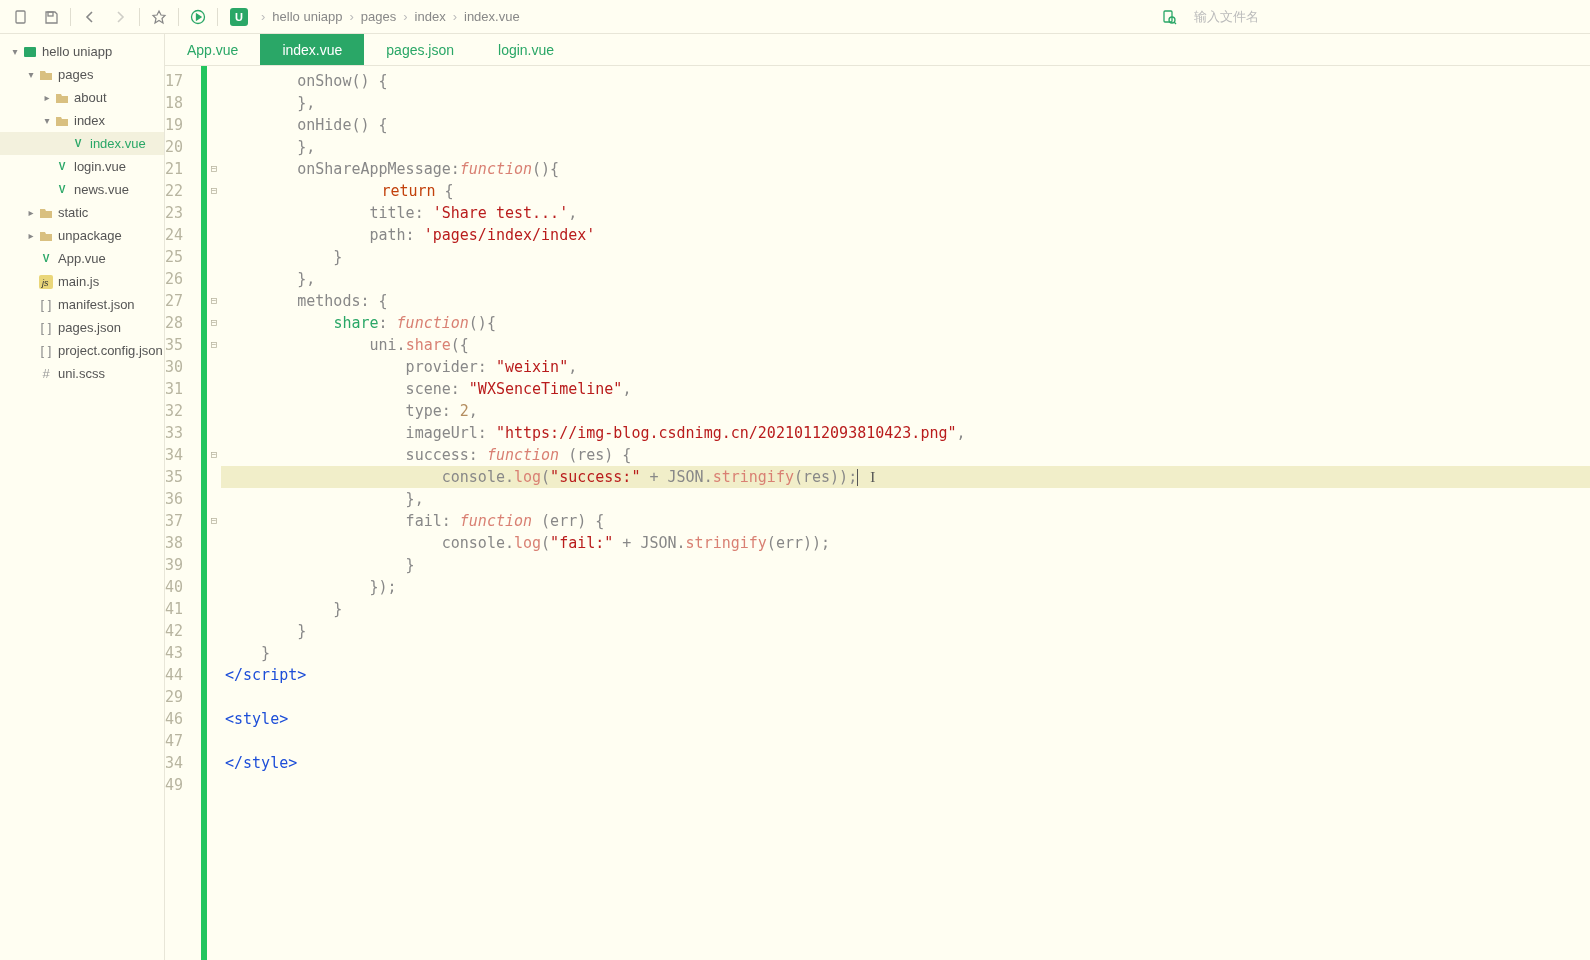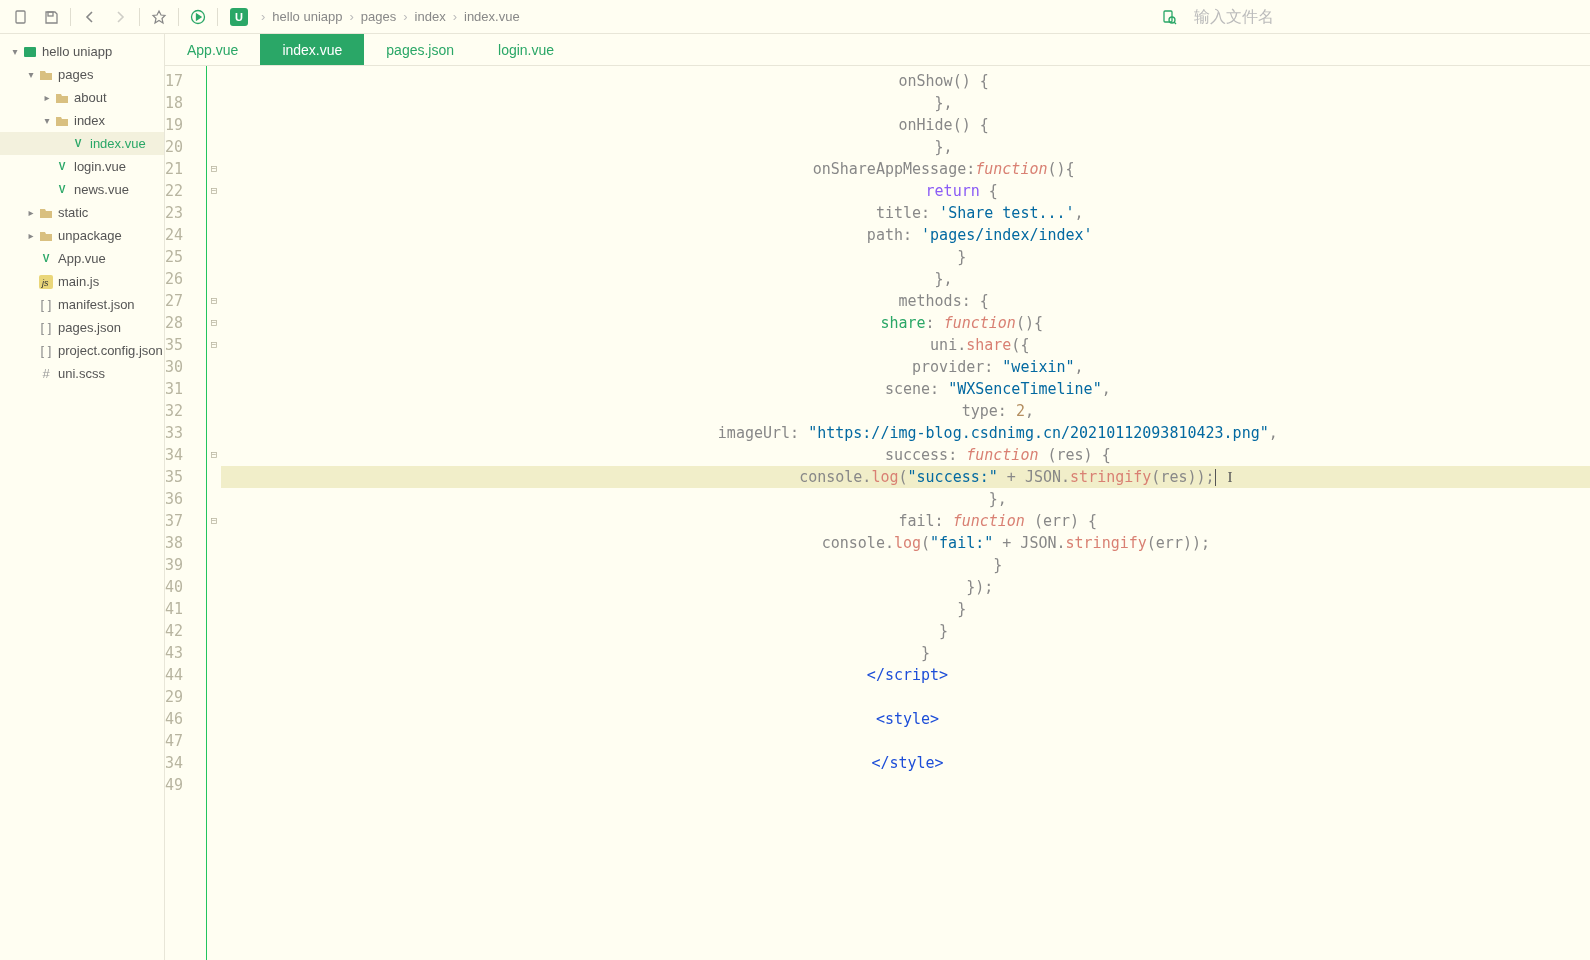--- a/index.html
+++ b/index.html
@@ -37,21 +37,21 @@
 .tb-sep { width: 1px; height: 18px; background: #e0ded0; margin: 0 4px; }
 .tb-play { color: #2aa767; }
 .bc-root { width:18px; height:18px; background:#2aa767; color:#fff; border-radius:3px; display:inline-flex; align-items:center; justify-content:center; font-size:11px; font-weight:bold; margin:0 6px 0 8px;}
 .breadcrumb { display: flex; align-items: center; color: #888; font-size: 13px; flex: 1; }
 .bc-item { color: #888; }
 .bc-sep { color: #bbb; margin: 0 7px; }
 .search-area { display:flex; align-items:center; width: 430px; }
 .search-ic { color:#2aa767; }
 .search-input {
   border: none; background: transparent; margin-left: 10px;
-  font-size: 16px; color: #888; outline: none; width: 320px;
+  font-size: 13px; color: #888; outline: none; width: 320px;
 }
 .search-input::placeholder { color: #bbb; }
 
 
 .main {
   display: flex;
   flex: 1;
   min-height: 0;
 }
 
@@ -123,57 +123,57 @@
   line-height: 22px;
   background: #fffef2;
 }
 .gutter {
   width: 42px;
   text-align: left;
   padding-right: 24px;
   color: #b8b5a0;
   user-select: none;
   background: #fffef2;
-  border-right: 1px solid #22c55e;
+  border-right: 6px solid #22c55e;
   padding-top: 4px;
 }
 .fold-col {
   width: 14px;
   color: #b8b5a0;
   padding-top: 4px;
   font-size: 11px;
 }
 .fold-col div { height:22px; display:flex; align-items:center; justify-content:center;}
 .code {
   flex: 1;
   padding-top: 4px;
   white-space: pre;
 }
-.code .row { height: 22px; padding-left: 4px; position:relative;text-align:center;}
+.code .row { height: 22px; padding-left: 4px; position:relative;}
 .code .row.hl { background: #f1eec9; }
 .cursor-bar {
   display:inline-block;
   width:1px;
   height:17px;
   background:#555;
   vertical-align: middle;
   animation: blink 1s step-start infinite;
 }
 .text-cursor-ic {
   display:inline-block;
   font-family: serif;
   color:#555;
   margin-left: 12px;
 }
 @keyframes blink { 50% { opacity:0; } }
 
 
-.c-kw { color: #8b5cf6; }
+.c-kw { color: #c2410c; margin-left: 48px; }
 .c-fn { color: #d98073; font-style: italic; }
-.c-str { color: #0369a1; }
+.c-str { color: #b91c1c; }
 .c-num { color: #b48e60; }
 .c-id { color: #888; }
 .c-call { color: #d98073; }
 .c-tag { color: #1d4ed8; }
 .c-share { color: #2aa767; }
 </style>
 </head>
 <body>
 
 <div class="toolbar">

